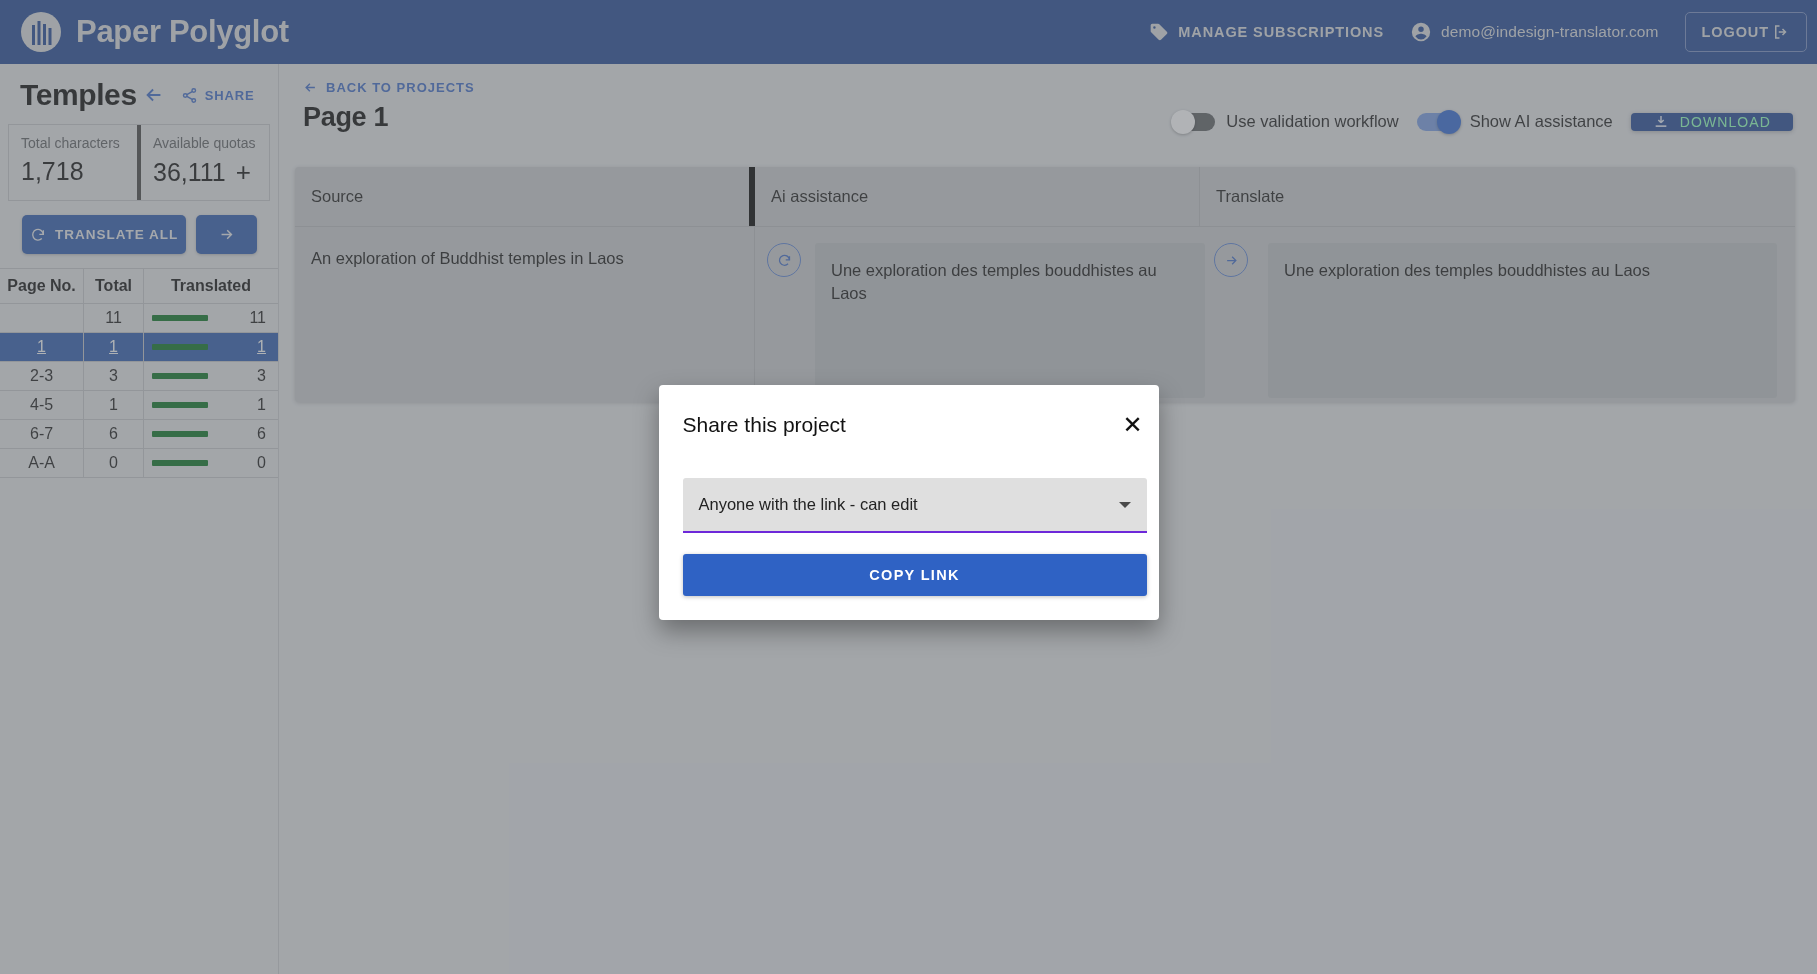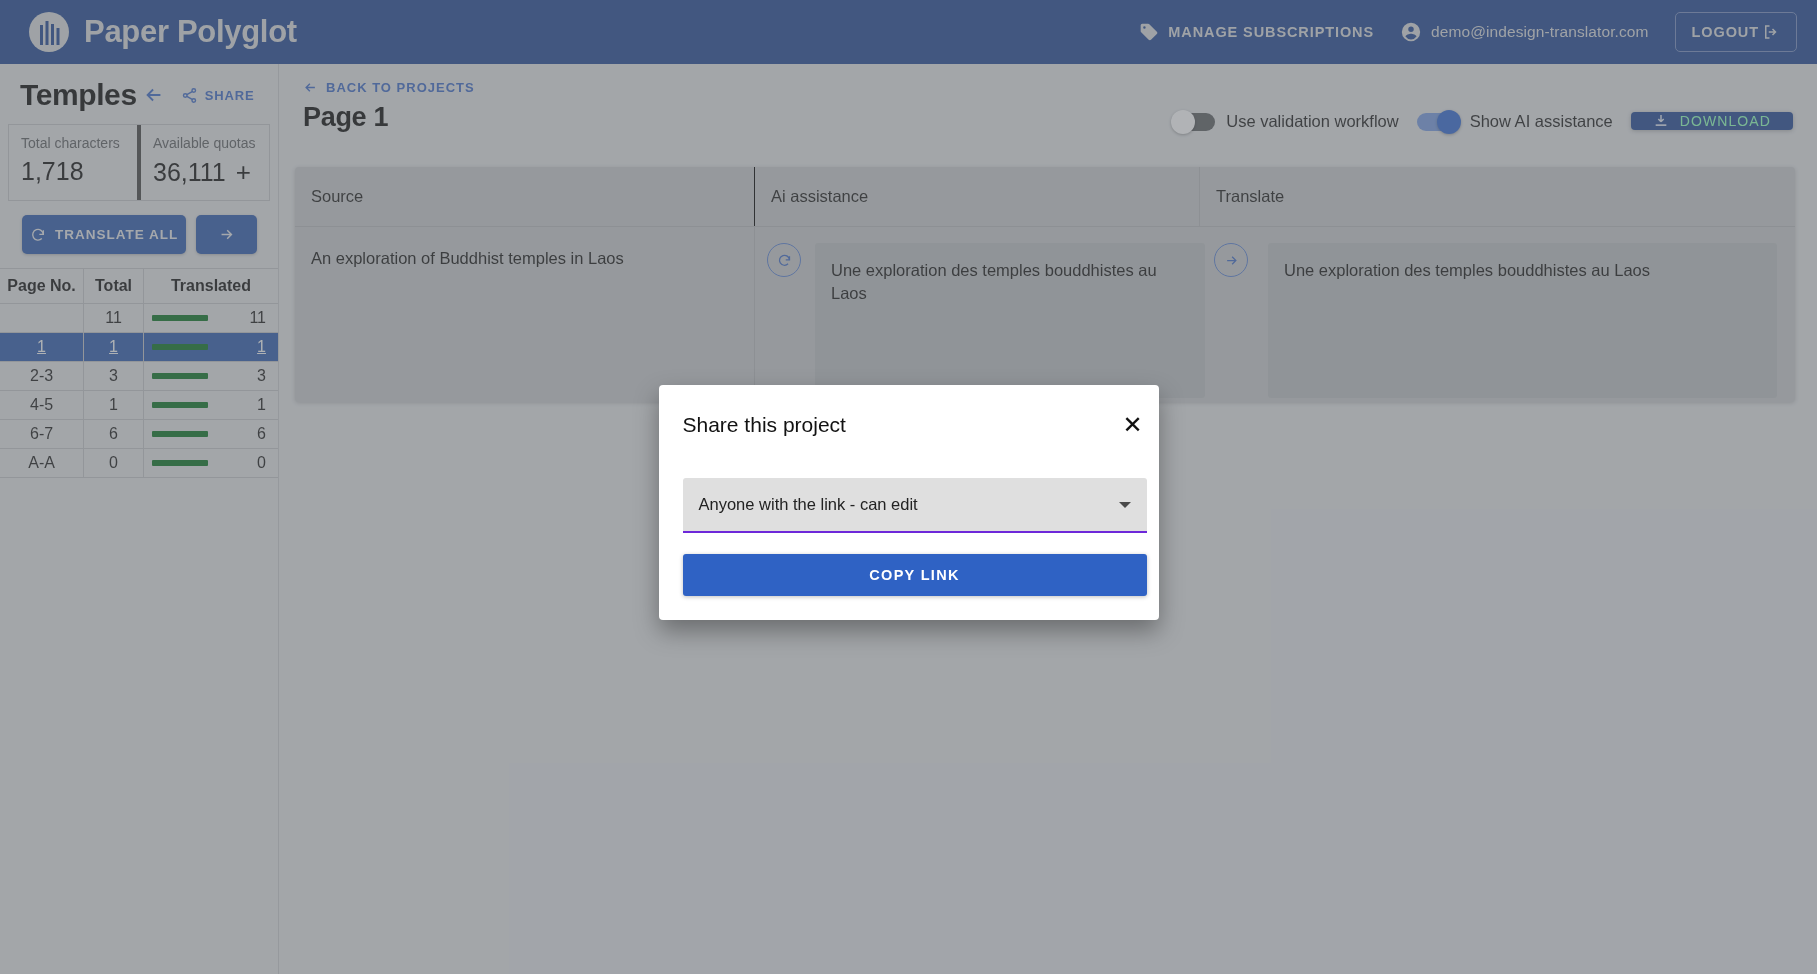--- a/index.html
+++ b/index.html
@@ -20,28 +20,28 @@
   }
 
   
   .topbar {
     position: absolute; top: 0; left: 0;
     width: 1817px; height: 64px;
     background: #1f4389;
     display: flex; align-items: center;
     z-index: 10;
   }
-  .brand { display: flex; align-items: center; gap: 14px; padding-left: 28px; }
+  .brand { display: flex; align-items: center; gap: 14px; padding-left: 20px; }
   .brand-logo { width: 42px; height: 42px; display:block; }
   .brand-name {
     color: #c9cbce; font-size: 31px; font-weight: 700; letter-spacing: -0.3px;
   }
   .topbar-right {
     margin-left: auto; display: flex; align-items: center;
-    gap: 26px; padding-right: 20px;
+    gap: 26px; padding-right: 10px;
   }
   .tb-link {
     display: flex; align-items: center; gap: 9px;
     color: #c9cbce; font-size: 14.5px; font-weight: 600;
     letter-spacing: 0.9px; text-transform: uppercase;
     cursor: pointer;
   }
   .tb-user {
     display: flex; align-items: center; gap: 9px;
     color: #c9cbce; font-size: 15.5px; letter-spacing: 0.1px;
@@ -133,21 +133,21 @@
   }
   .crumb {
     display: flex; align-items: center; gap: 8px;
     color: #3a63b8; font-size: 13px; font-weight: 700;
     letter-spacing: 1px; text-transform: uppercase; cursor: pointer;
   }
   .page-title { font-size: 27px; font-weight: 700; color: #0c0c0c; margin-top: 7px; letter-spacing:-0.3px;}
 
   .toolrow {
     position: absolute; right: 24px; top: 112px;
-    display: flex; align-items: flex-start; gap: 0;
+    display: flex; align-items: flex-end; gap: 0;
   }
   .tg-wrap { display: flex; align-items: center; gap: 11px; margin-right: 18px; }
   .toggle { width: 42px; height: 18px; border-radius: 10px; position: relative; cursor: pointer; }
   .toggle .knob {
     position: absolute; top: -3px; width: 24px; height: 24px;
     border-radius: 50%; box-shadow: 0 1px 3px rgba(0,0,0,0.3);
   }
   .toggle.off { background: #56595c; }
   .toggle.off .knob { left: -2px; background: #e9eaec; }
   .toggle.on { background: #6d8fd0; }
@@ -169,21 +169,21 @@
     background: #b9bbbe;
     border-radius: 4px;
     box-shadow: 0 1px 4px rgba(0,0,0,0.18);
     overflow: hidden;
   }
   .card-head {
     display: flex; height: 60px;
     border-bottom: 1px solid #a8aaae;
   }
   .ch { font-size: 16.5px; color: #1a1a1a; display: flex; align-items: center; padding-left: 16px; }
-  .ch.c1 { width: 460px; border-right: 1px solid #000000; }
+  .ch.c1 { width: 460px; border-right: 6px solid #000000; }
   .ch.c2 { width: 445px; border-right: 1px solid #a8aaae; }
   .ch.c3 { flex: 1; }
 
   .card-body { display: flex; height: 175px; }
   .cb1 {
     width: 460px; padding: 22px 16px 0 16px;
     border-right: 1px solid #a8aaae;
     font-size: 16.5px; color: #141414;
   }
   .cb2 { width: 445px; display: flex; align-items: flex-start; padding-top: 16px; position: relative; }

